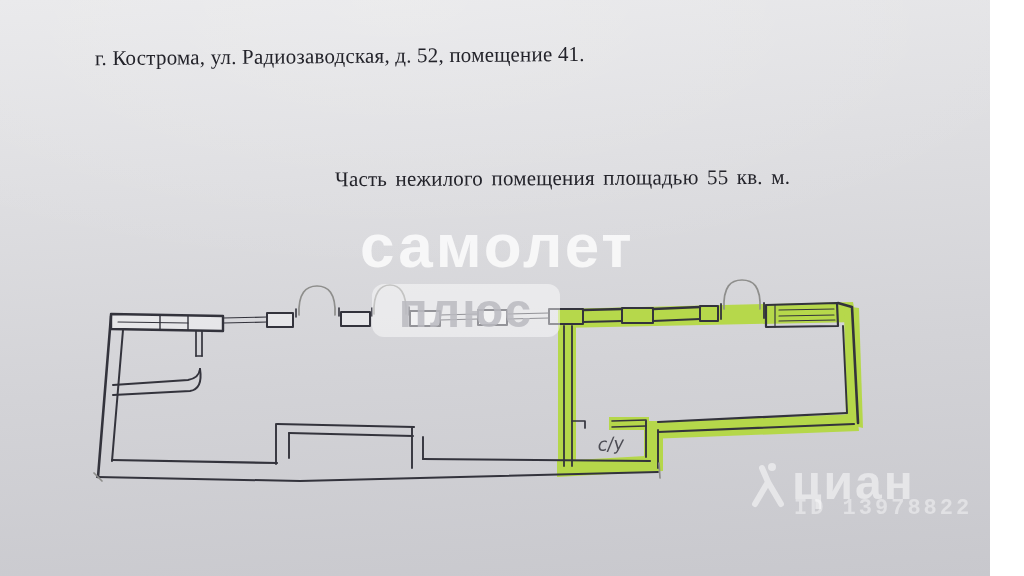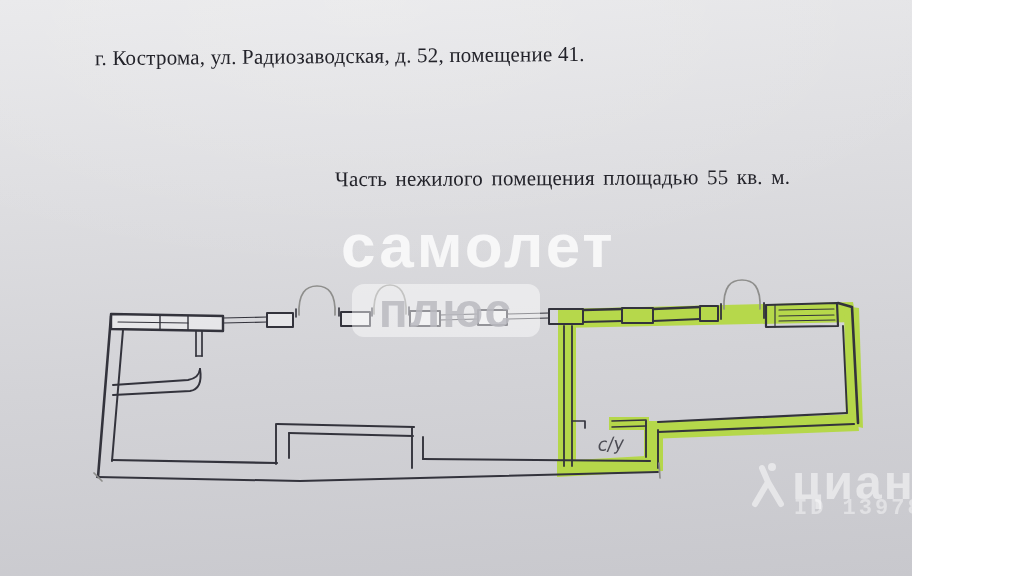--- a/index.html
+++ b/index.html
@@ -1,43 +1,43 @@
 <!DOCTYPE html>
 <html><head>
 <meta charset="utf-8">
 <style>
   html,body{margin:0;padding:0;}
   .screen{
     position:relative;
-    width:912px;height:576px;
+    width:990px;height:576px;
     overflow:hidden;
     background:
       radial-gradient(120% 80% at 40% 0%, rgba(255,255,255,0.20), rgba(255,255,255,0) 60%),
       linear-gradient(176deg,#e8e8ea 0%,#dedee1 30%,#d3d3d7 62%,#c8c8cd 100%);
     font-family:"Liberation Serif", serif;
   }
   .doc-text{
     position:absolute;
     color:#23232a;
     font-size:21px;
     white-space:nowrap;
     letter-spacing:0.2px;
   }
   .address{ left:95px; top:44px; transform:rotate(-0.5deg); }
   .subtitle{ left:335px; top:166px; word-spacing:3px; transform:rotate(-0.3deg); }
   .plan-svg{ position:absolute; left:0; top:0; }
   .wm-samolet{
-    position:absolute; left:341px; top:210px;
+    position:absolute; left:360px; top:210px;
     font-family:"Liberation Sans", sans-serif;
     font-weight:700; font-size:62px; letter-spacing:3px;
     color:rgba(255,255,255,0.78);
     white-space:nowrap;
   }
   .wm-badge{
-    position:absolute; left:352px; top:284px; width:188px; height:53px;
+    position:absolute; left:372px; top:284px; width:188px; height:53px;
     background:rgba(255,255,255,0.48);
     border-radius:12px;
     display:flex; align-items:center; justify-content:center;
   }
   .wm-badge span{
     font-family:"Liberation Sans", sans-serif;
     font-weight:700; font-size:48px; letter-spacing:2px;
     color:rgba(186,186,191,0.85);
   }
   .wm-cian{

